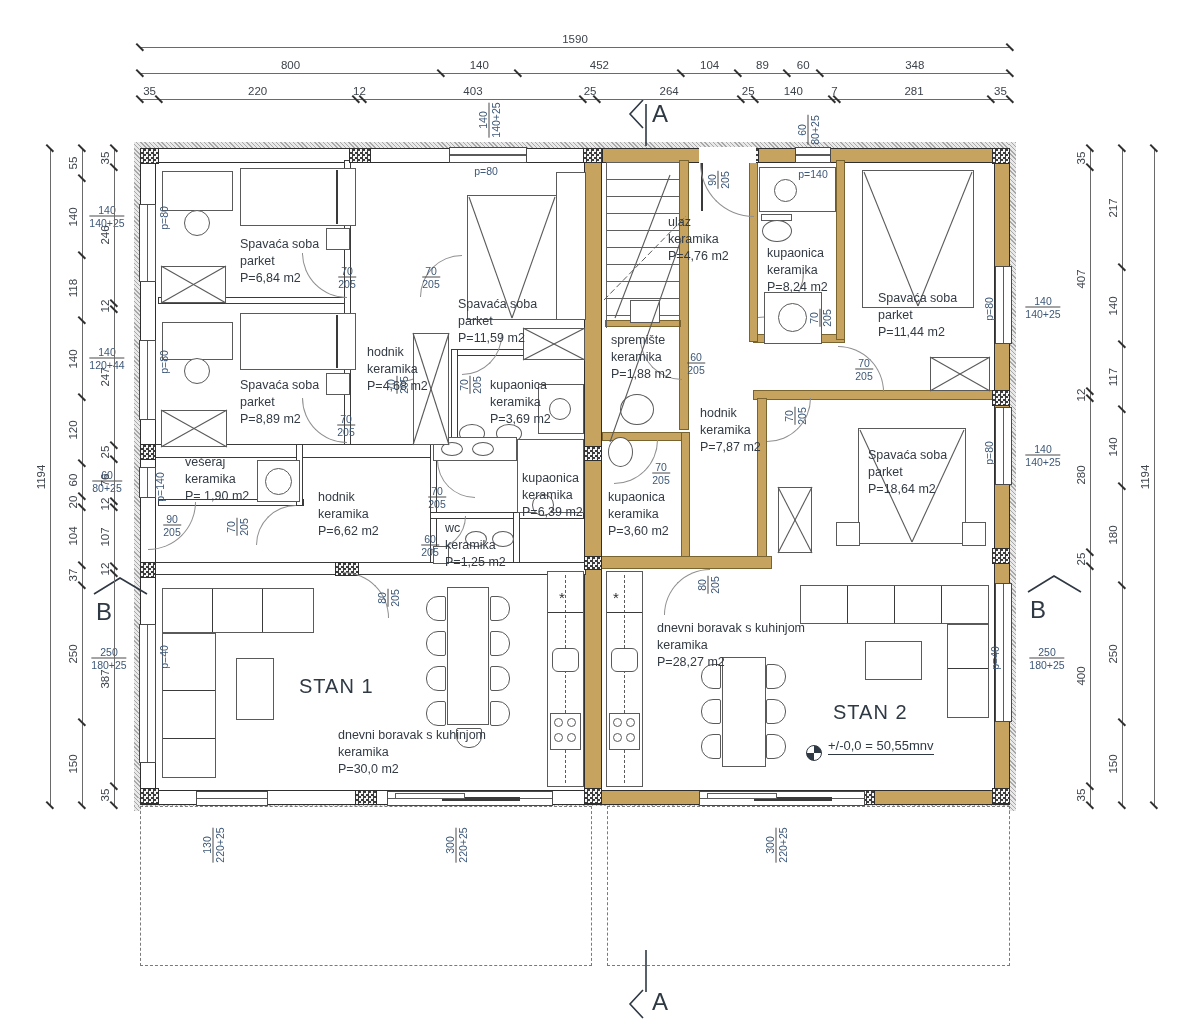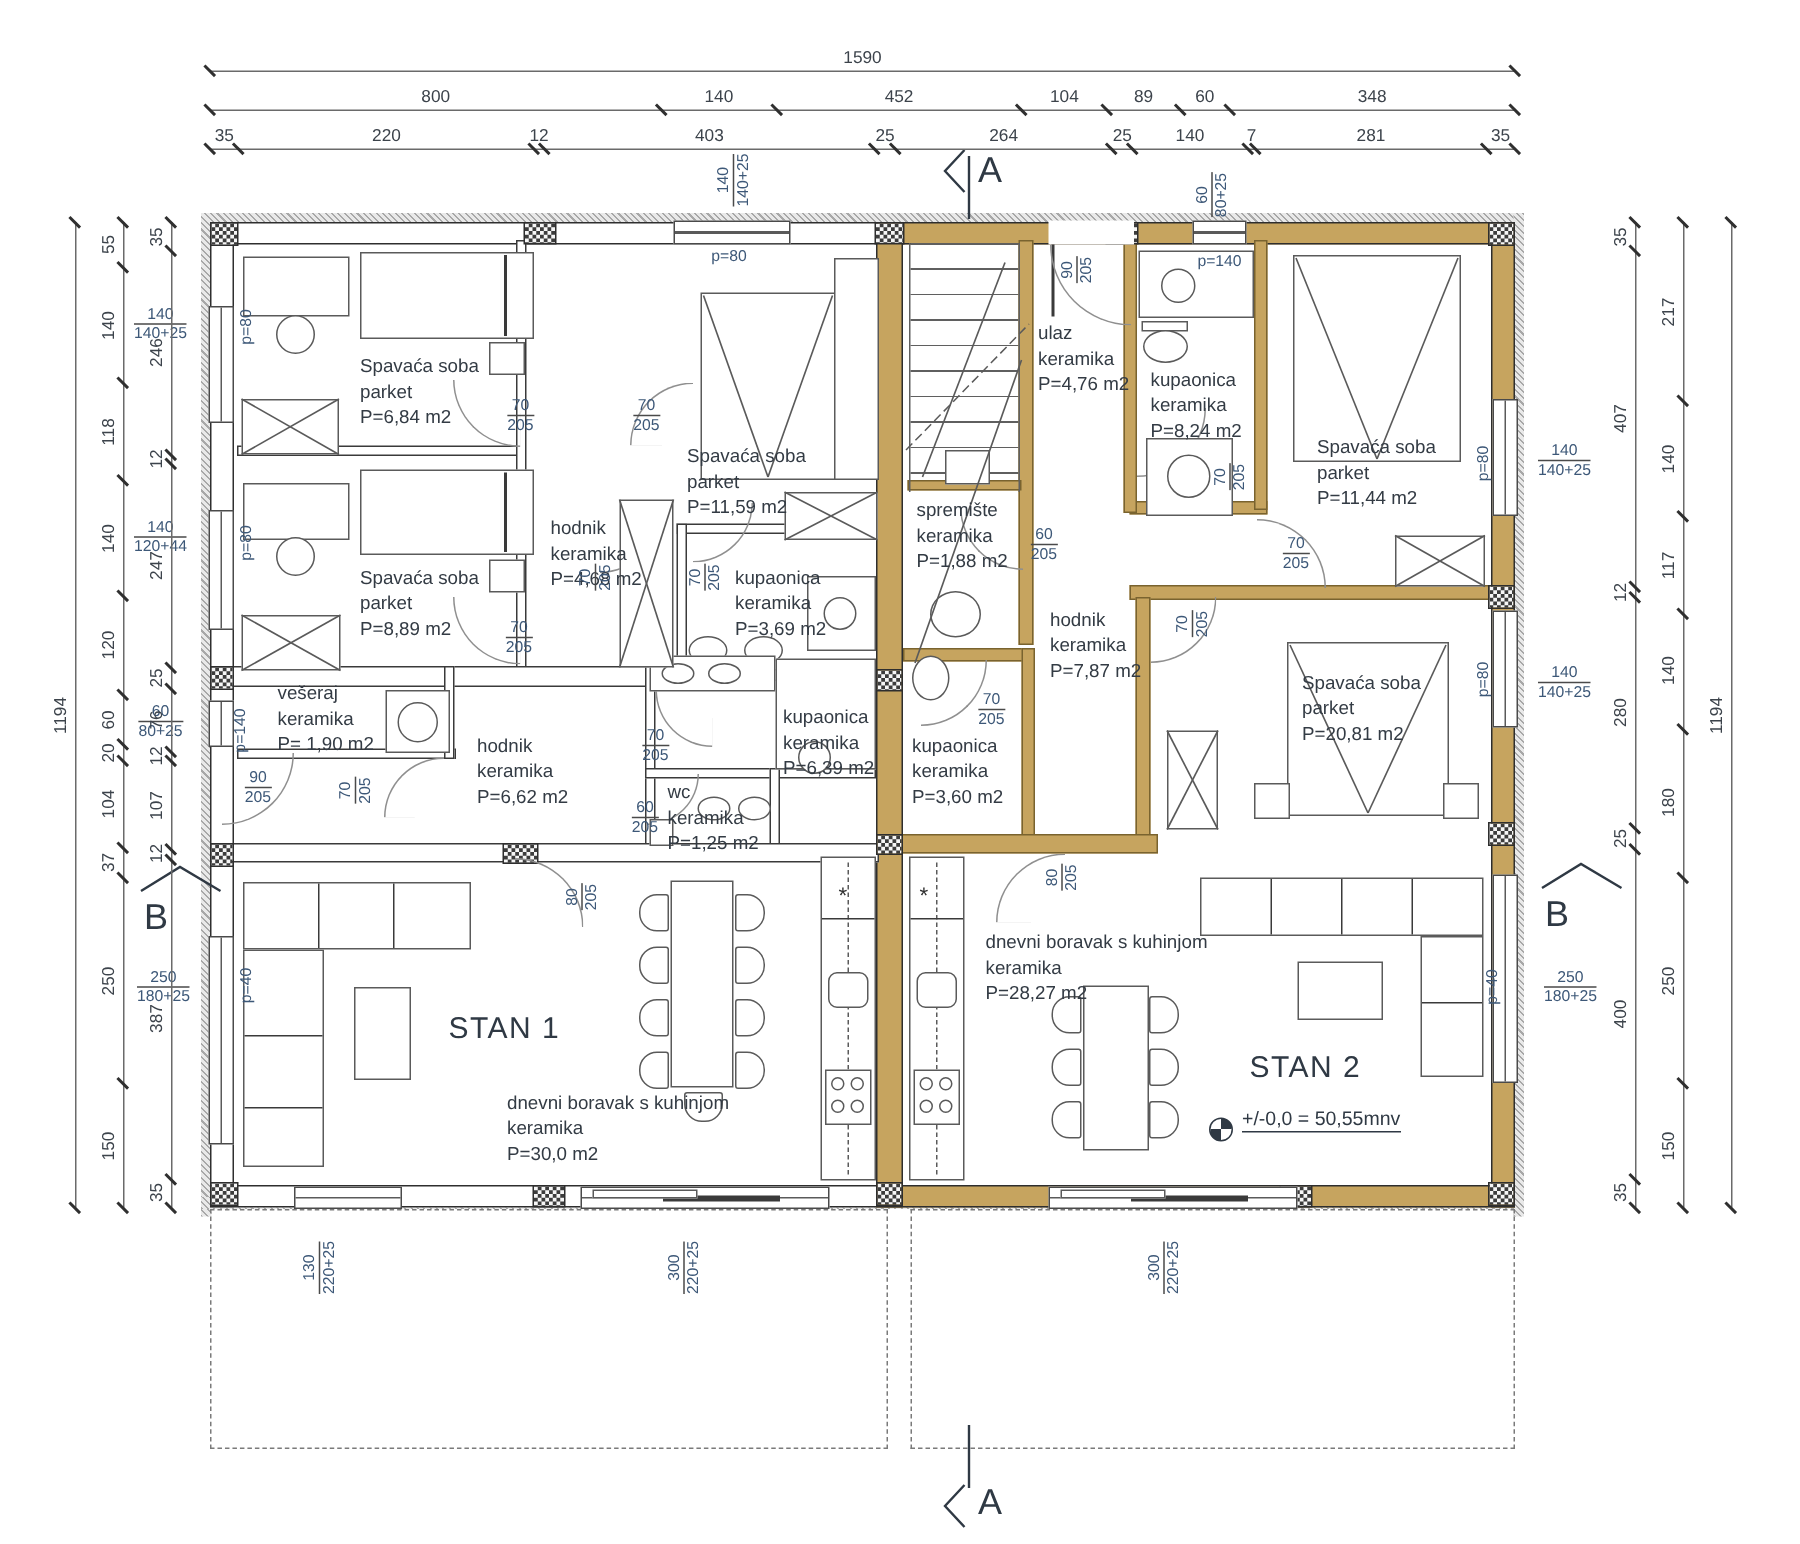--- a/index.html
+++ b/index.html
@@ -316,21 +316,21 @@
   <div class="room" style="left:458px;top:296px">
       <div>Spavaća soba</div>
       <div>parket</div>
       <div>P=11,59 m2</div>
     </div>
   <div class="room" style="left:490px;top:377px">
       <div>kupaonica</div>
       <div>keramika</div>
       <div>P=3,69 m2</div>
     </div>
-  <div class="room" style="left:692px;top:214px">
+  <div class="room" style="left:668px;top:214px">
       <div>ulaz</div>
       <div>keramika</div>
       <div>P=4,76 m2</div>
     </div>
   <div class="room" style="left:611px;top:332px">
       <div>spremište</div>
       <div>keramika</div>
       <div>P=1,88 m2</div>
     </div>
   <div class="room" style="left:767px;top:245px">
@@ -349,21 +349,21 @@
       <div>P=7,87 m2</div>
     </div>
   <div class="room" style="left:608px;top:489px">
       <div>kupaonica</div>
       <div>keramika</div>
       <div>P=3,60 m2</div>
     </div>
   <div class="room" style="left:868px;top:447px">
       <div>Spavaća soba</div>
       <div>parket</div>
-      <div>P=20,81 m2</div>
+      <div>P=18,64 m2</div>
     </div>
   <div class="room" style="left:185px;top:454px">
       <div>vešeraj</div>
       <div>keramika</div>
       <div>P= 1,90 m2</div>
     </div>
   <div class="room" style="left:318px;top:489px">
       <div>hodnik</div>
       <div>keramika</div>
       <div>P=6,62 m2</div>

